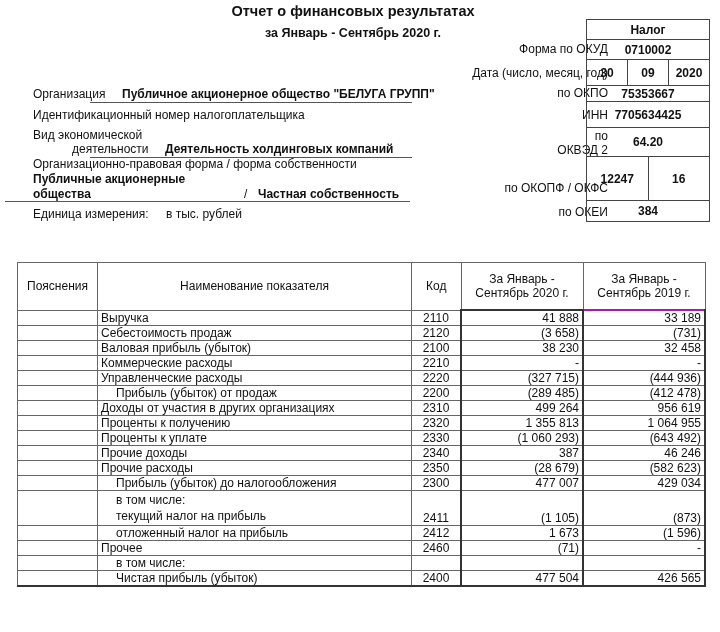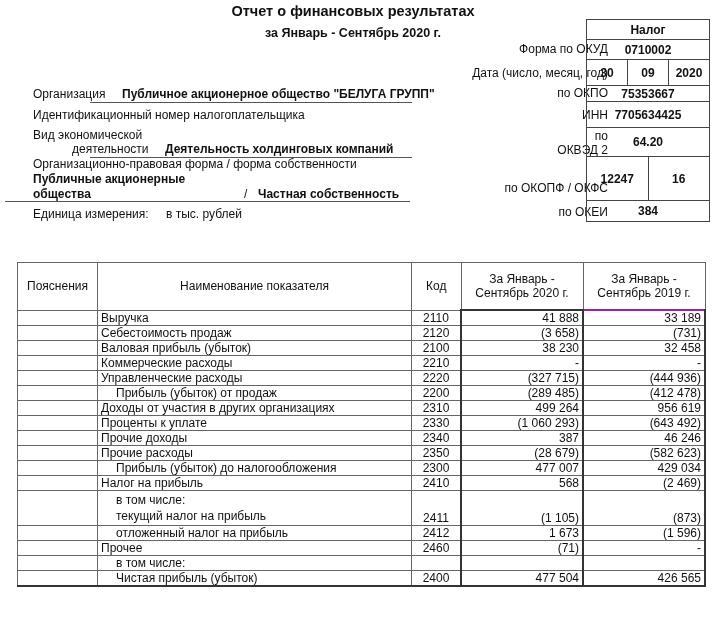--- a/index.html
+++ b/index.html
@@ -158,20 +158,27 @@
     </tr>
     <tr>
       <td></td>
       <td>Доходы от участия в других организациях</td>
       <td class="c-code">2310</td>
       <td class="val">499 264</td>
       <td class="val">956 619</td>
     </tr>
     <tr>
       <td></td>
+      <td>Проценты к получению</td>
+      <td class="c-code">2320</td>
+      <td class="val">1 355 813</td>
+      <td class="val">1 064 955</td>
+    </tr>
+    <tr>
+      <td></td>
       <td>Проценты к уплате</td>
       <td class="c-code">2330</td>
       <td class="val">(1 060 293)</td>
       <td class="val">(643 492)</td>
     </tr>
     <tr>
       <td></td>
       <td>Прочие доходы</td>
       <td class="c-code">2340</td>
       <td class="val">387</td>
@@ -183,27 +190,20 @@
       <td class="c-code">2350</td>
       <td class="val">(28 679)</td>
       <td class="val">(582 623)</td>
     </tr>
     <tr>
       <td></td>
       <td class="indent">Прибыль (убыток) до налогообложения</td>
       <td class="c-code">2300</td>
       <td class="val">477 007</td>
       <td class="val">429 034</td>
-    </tr>
-    <tr>
-      <td></td>
-      <td>Налог на прибыль</td>
-      <td class="c-code">2410</td>
-      <td class="val">568</td>
-      <td class="val">(2 469)</td>
     </tr>
     <tr>
       <td></td>
       <td class="indent" style="height:34px; line-height:16px;">
         <div>в том числе:</div>
         <div>текущий налог на прибыль</div>
       </td>
       <td class="c-code" style="vertical-align:bottom;">2411</td>
       <td class="val" style="vertical-align:bottom;">(1 105)</td>
       <td class="val" style="vertical-align:bottom;">(873)</td>

